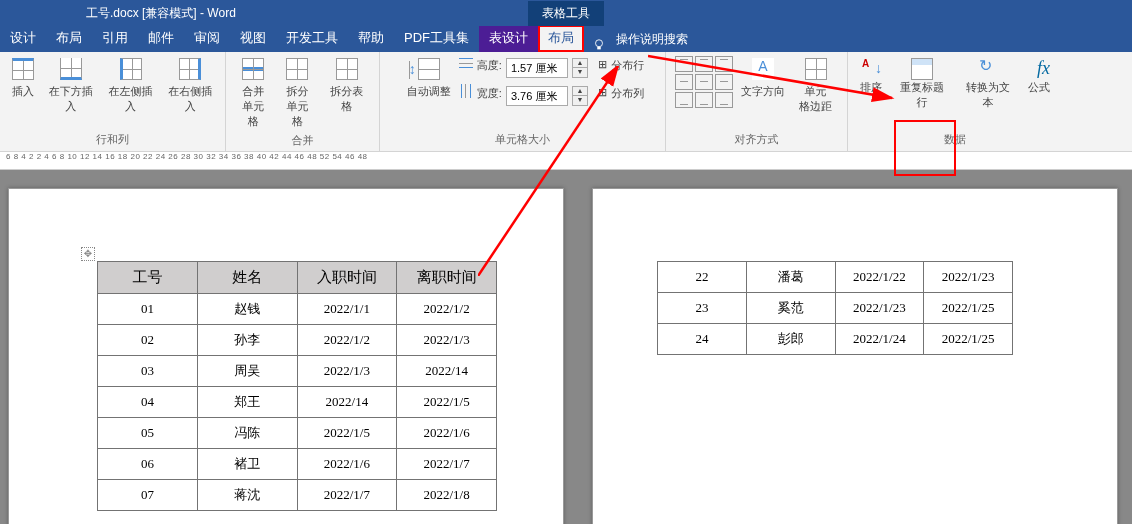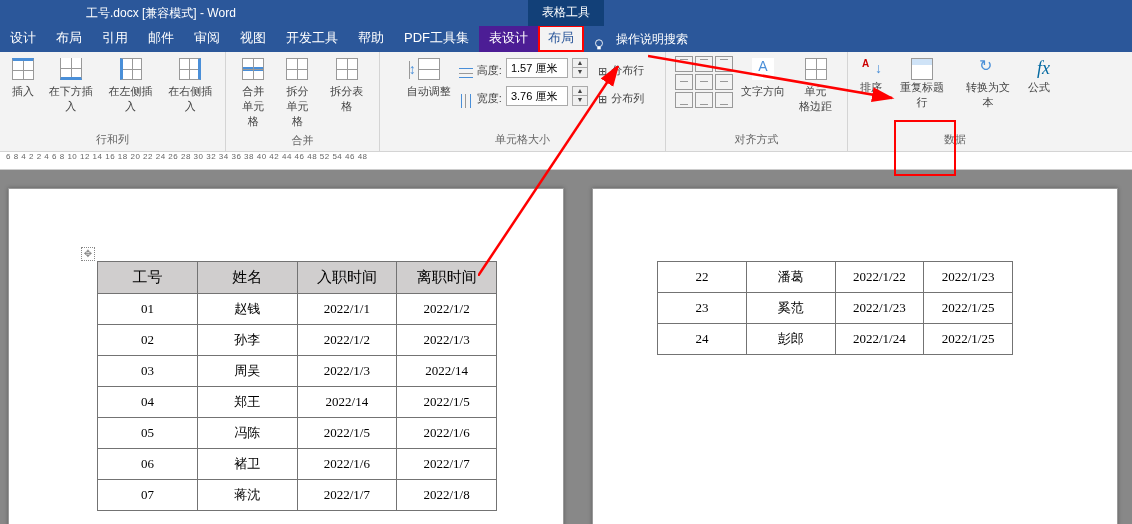--- a/index.html
+++ b/index.html
@@ -1,18 +1,18 @@
 <!DOCTYPE html>
 <html><head>
 <meta charset="utf-8">
 <style>
 *{margin:0;padding:0;box-sizing:border-box;font-family:"Microsoft YaHei",SimSun,sans-serif}
 body{background:#f0f0f0;width:1132px;height:524px;overflow:hidden}
 .titlebar{background:#2b579a;height:26px;display:flex;align-items:center;color:#fff;font-size:12px;position:relative}
-.title-center{position:absolute;left:50%;transform:translateX(-50%);top:0;height:26px;display:flex;}
+.title-center{position:absolute;left:50%;transform:translateX(-50%);top:0;height:26px;display:flex;align-items:center}
 .title-center span{background:#124078;padding:4px 14px;font-size:12px}
 .titlebar .title-left{margin-left:86px}
 .tabs{background:#2b579a;height:26px;display:flex;align-items:flex-end;color:#fff;font-size:13px}
 .tabs .tab{padding:4px 10px 5px;cursor:pointer}
 .tabs .tab.active{background:#f3f3f3;color:#2b579a;border:2px solid red;padding:2px 8px 3px}
 .tabs .tab.tdesign{background:#4c1d95}
 .tabs .lightbulb{width:14px;height:14px;display:inline-block;margin:0 4px 0 8px;vertical-align:middle}
 .tabs .searchhint{font-size:12px;padding:4px 6px}
 .ribbon{background:#f3f3f3;height:100px;border-bottom:1px solid #d4d4d4;display:flex;position:relative}
 .rgroup{border-right:1px solid #d4d4d4;display:flex;flex-direction:column;align-items:center;justify-content:space-between;padding:4px 0 2px}
@@ -21,21 +21,21 @@
 .btn-lg{display:flex;flex-direction:column;align-items:center;justify-content:flex-start;padding:2px 6px;cursor:pointer;font-size:11px;text-align:center;color:#444}
 .btn-lg .ico{width:22px;height:22px;margin-bottom:4px;background:#fff;border:1px solid #999;position:relative}
 .btn-lg .ico.grid::before,.btn-lg .ico.grid::after{content:"";position:absolute;background:#999}
 .btn-lg .ico.grid::before{left:50%;top:0;bottom:0;width:1px}
 .btn-lg .ico.grid::after{top:50%;left:0;right:0;height:1px}
 .btn-lg .ico.grid.blue-top{border-top:3px solid #4a8fd8}
 .btn-lg .ico.grid.blue-left{border-left:3px solid #4a8fd8}
 .btn-lg .ico.grid.blue-right{border-right:3px solid #4a8fd8}
 .btn-lg .ico.merge{background:linear-gradient(#fff 40%,#4a8fd8 40% 60%,#fff 60%)}
 .btn-lg .ico.autosize::before{content:"↕";position:absolute;left:-10px;top:2px;color:#4a8fd8;font-size:14px}
-.szrow{display:flex;align-items:flex-end;gap:4px;font-size:11px;color:#444;margin:2px 0}
+.szrow{display:flex;align-items:flex-start;gap:4px;font-size:11px;color:#444;margin:2px 0}
 .szrow input{width:62px;height:20px;font-size:11px;padding:0 4px;border:1px solid #aaa;background:#fff}
 .szrow .stp{display:flex;flex-direction:column;border:1px solid #aaa}
 .szrow .stp span{width:14px;height:9px;font-size:7px;text-align:center;line-height:8px;background:#f0f0f0;border-bottom:1px solid #aaa;cursor:pointer}
 .szrow .stp span:last-child{border-bottom:none}
 .szrow .ico-h{width:14px;height:10px;border:1px solid #4a8fd8;border-left:none;border-right:none;position:relative}
 .szrow .ico-h::before{content:"";position:absolute;left:0;right:0;top:50%;height:1px;background:#999}
 .align-grid{display:grid;grid-template-columns:repeat(3,18px);grid-template-rows:repeat(3,16px);gap:2px}
 .align-grid .a{border:1px solid #999;position:relative;cursor:pointer}
 .align-grid .a::before{content:"";position:absolute;width:8px;height:1px;background:#999;left:4px}
 .align-grid .a.t::before{top:2px}.align-grid .a.m::before{top:6px}.align-grid .a.b::before{bottom:2px}

